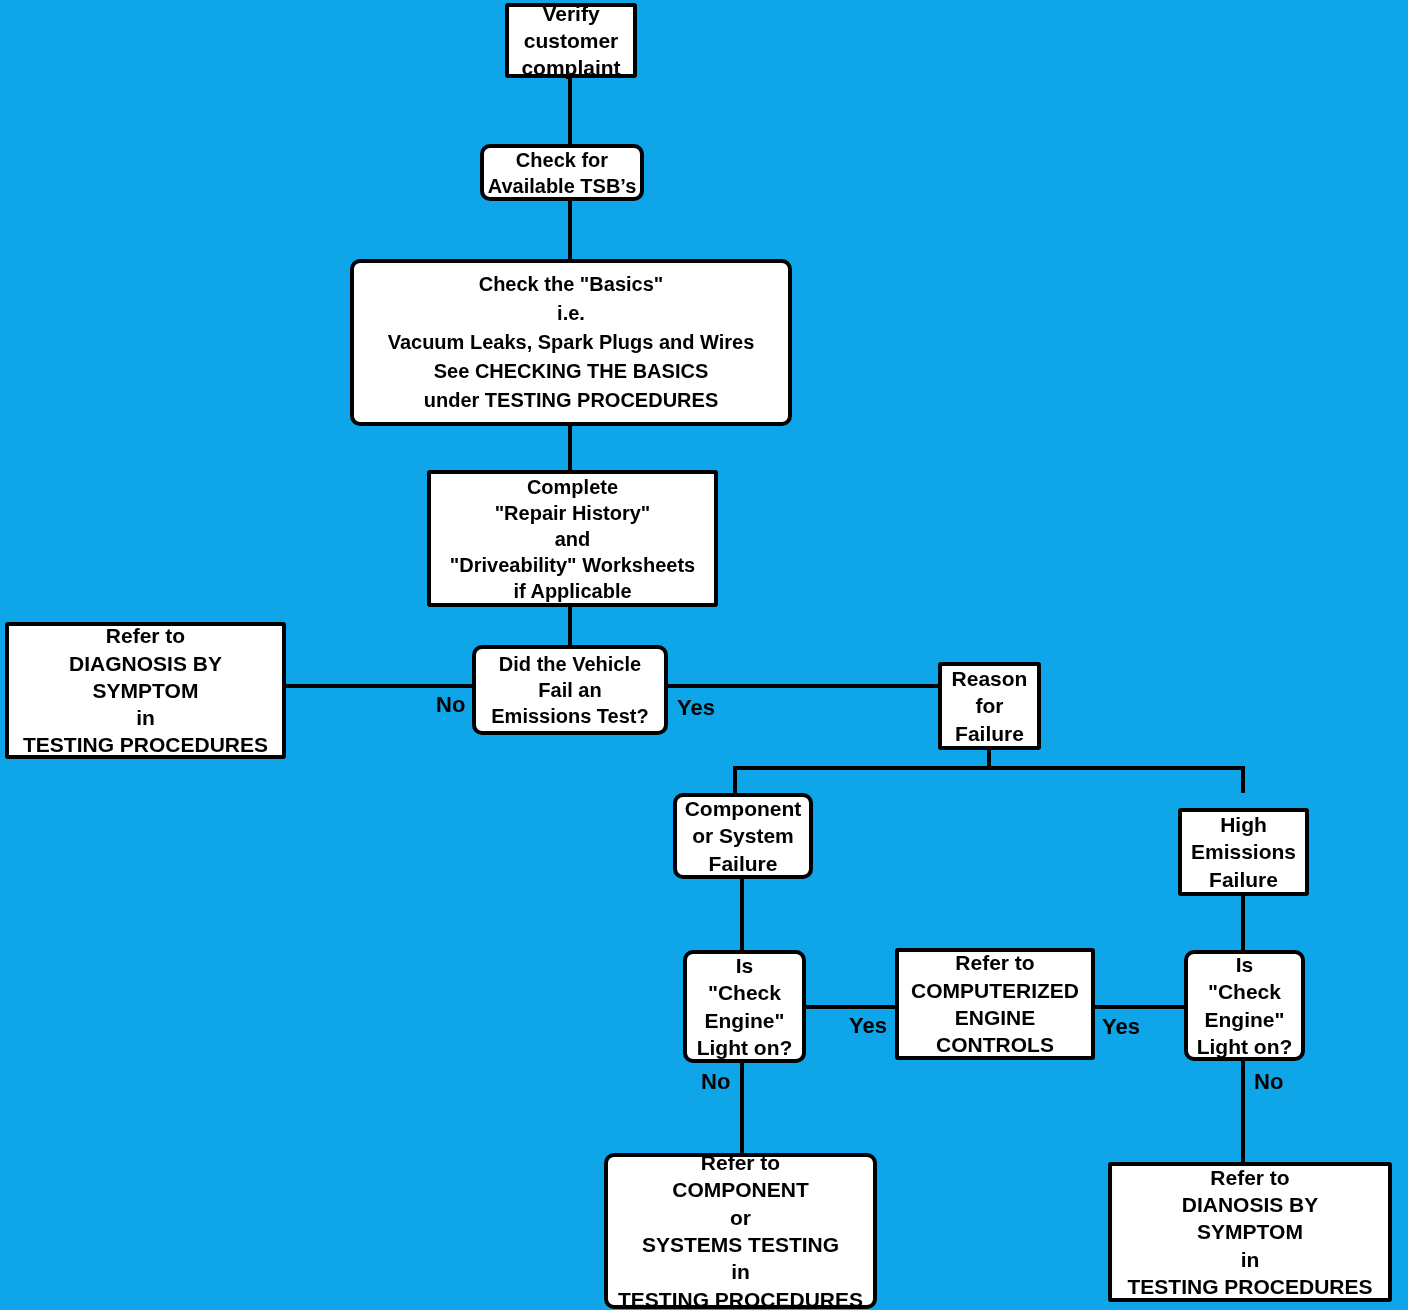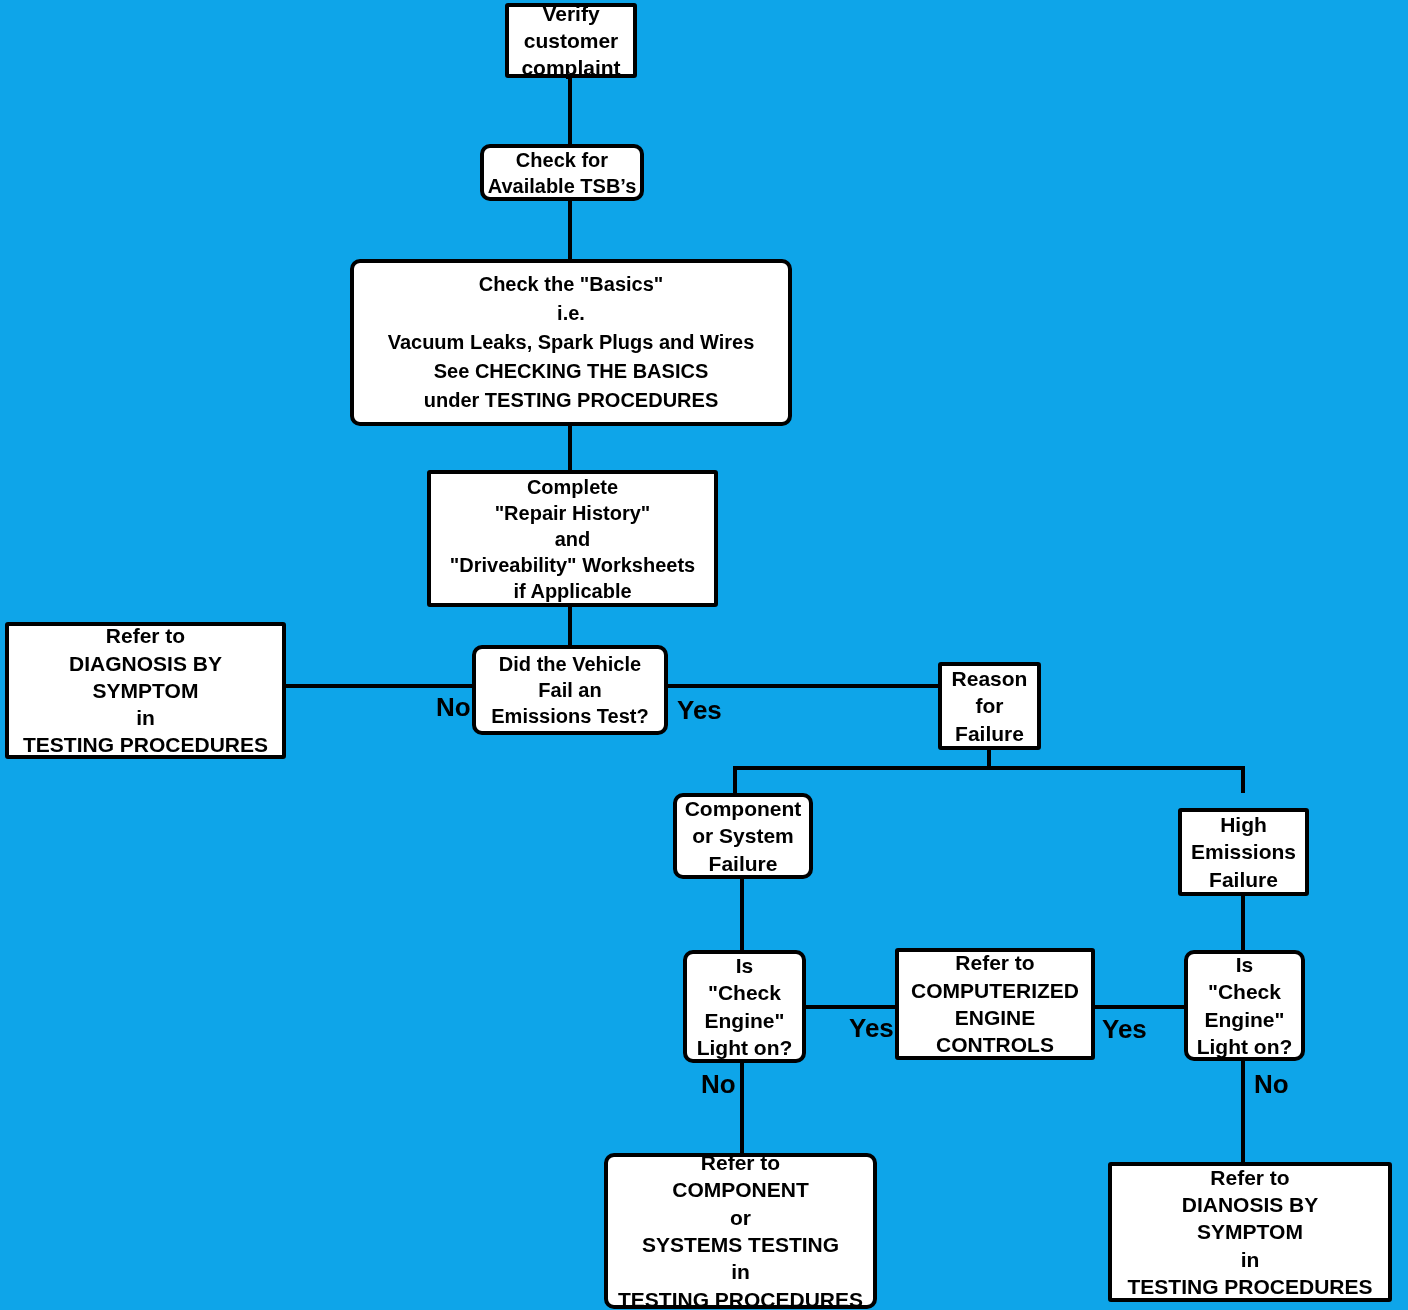--- a/index.html
+++ b/index.html
@@ -34,21 +34,21 @@
   
   .node.rounded { border-radius: 10px; }
   .node.fs20 { font-size: 20px; }
   .node.lh-tall { line-height: 1.45; }
   .line {
     position: absolute;
     background: #000000;
   }
   .edge-label {
     position: absolute;
-    font-size: 26px;
+    font-size: 22px;
     line-height: 1;
     white-space: nowrap;
   }
 </style>
 </head>
 <body>
 
 <div class="canvas">
 
   <div class="line" style="left:568px; top:78px;  width:4px;  height:66px;"></div>

